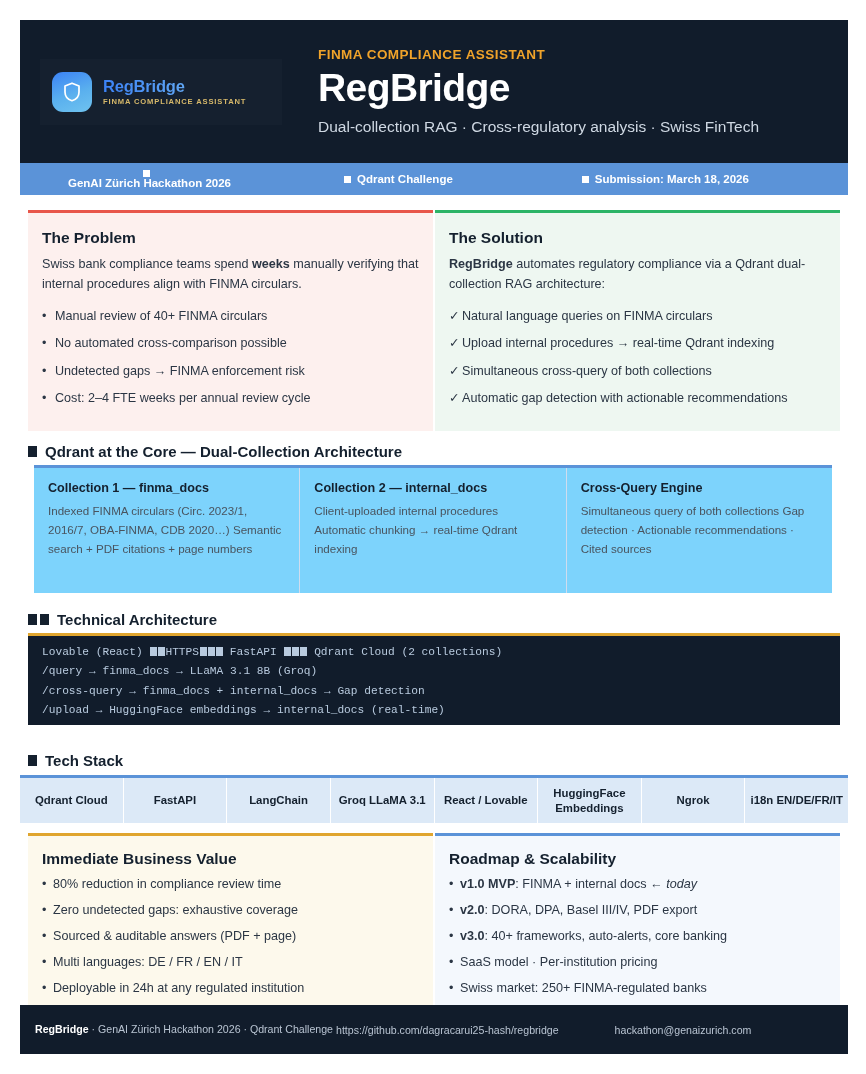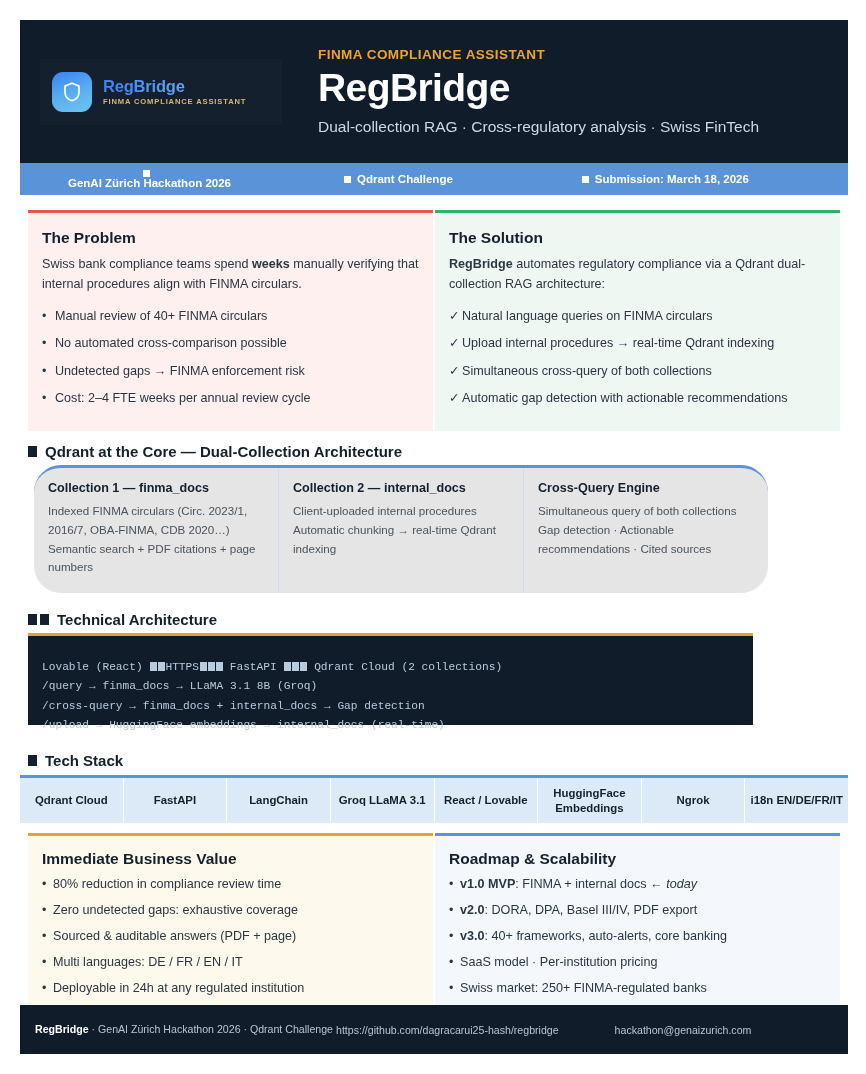--- a/index.html
+++ b/index.html
@@ -186,26 +186,25 @@
     margin-right: 3px;
     flex: none;
   }
   .sec-h .tofu.last { margin-right: 8px; }
 
   
   .qd-wrap {
     position: absolute;
     left: 34px;
     top: 465px;
-    width: 734px;
-    background: #e5e5e5;
+    width: 798px;
+    background: #7dd3fc;
     border-top: 3px solid #5b93d8;
     display: flex;
     height: 128px;
-    border-radius: 27px;
   }
   .qd-col {
     flex: 1;
     padding: 13px 14px 0 14px;
     border-right: 1px solid #cfdcee;
   }
   .qd-col:last-child { border-right: none; }
   .qd-h {
     font-size: 12.6px;
     font-weight: bold;
@@ -216,25 +215,25 @@
     font-size: 11.6px;
     color: #49545f;
     line-height: 1.62;
   }
 
   
   .code-wrap {
     position: absolute;
     left: 28px;
     top: 633px;
-    width: 725px;
+    width: 812px;
     height: 92px;
     background: #111c2b;
     border-top: 3px solid #e0a52e;
-    padding: 22px 14px;
+    padding: 7px 14px;
   }
   .code-line {
     font-family: "Liberation Mono", "DejaVu Sans Mono", monospace;
     font-size: 11.2px;
     color: #b8cade;
     line-height: 1.72;
     white-space: pre;
   }
   .code-line .tofu-i {
     display: inline-block;

